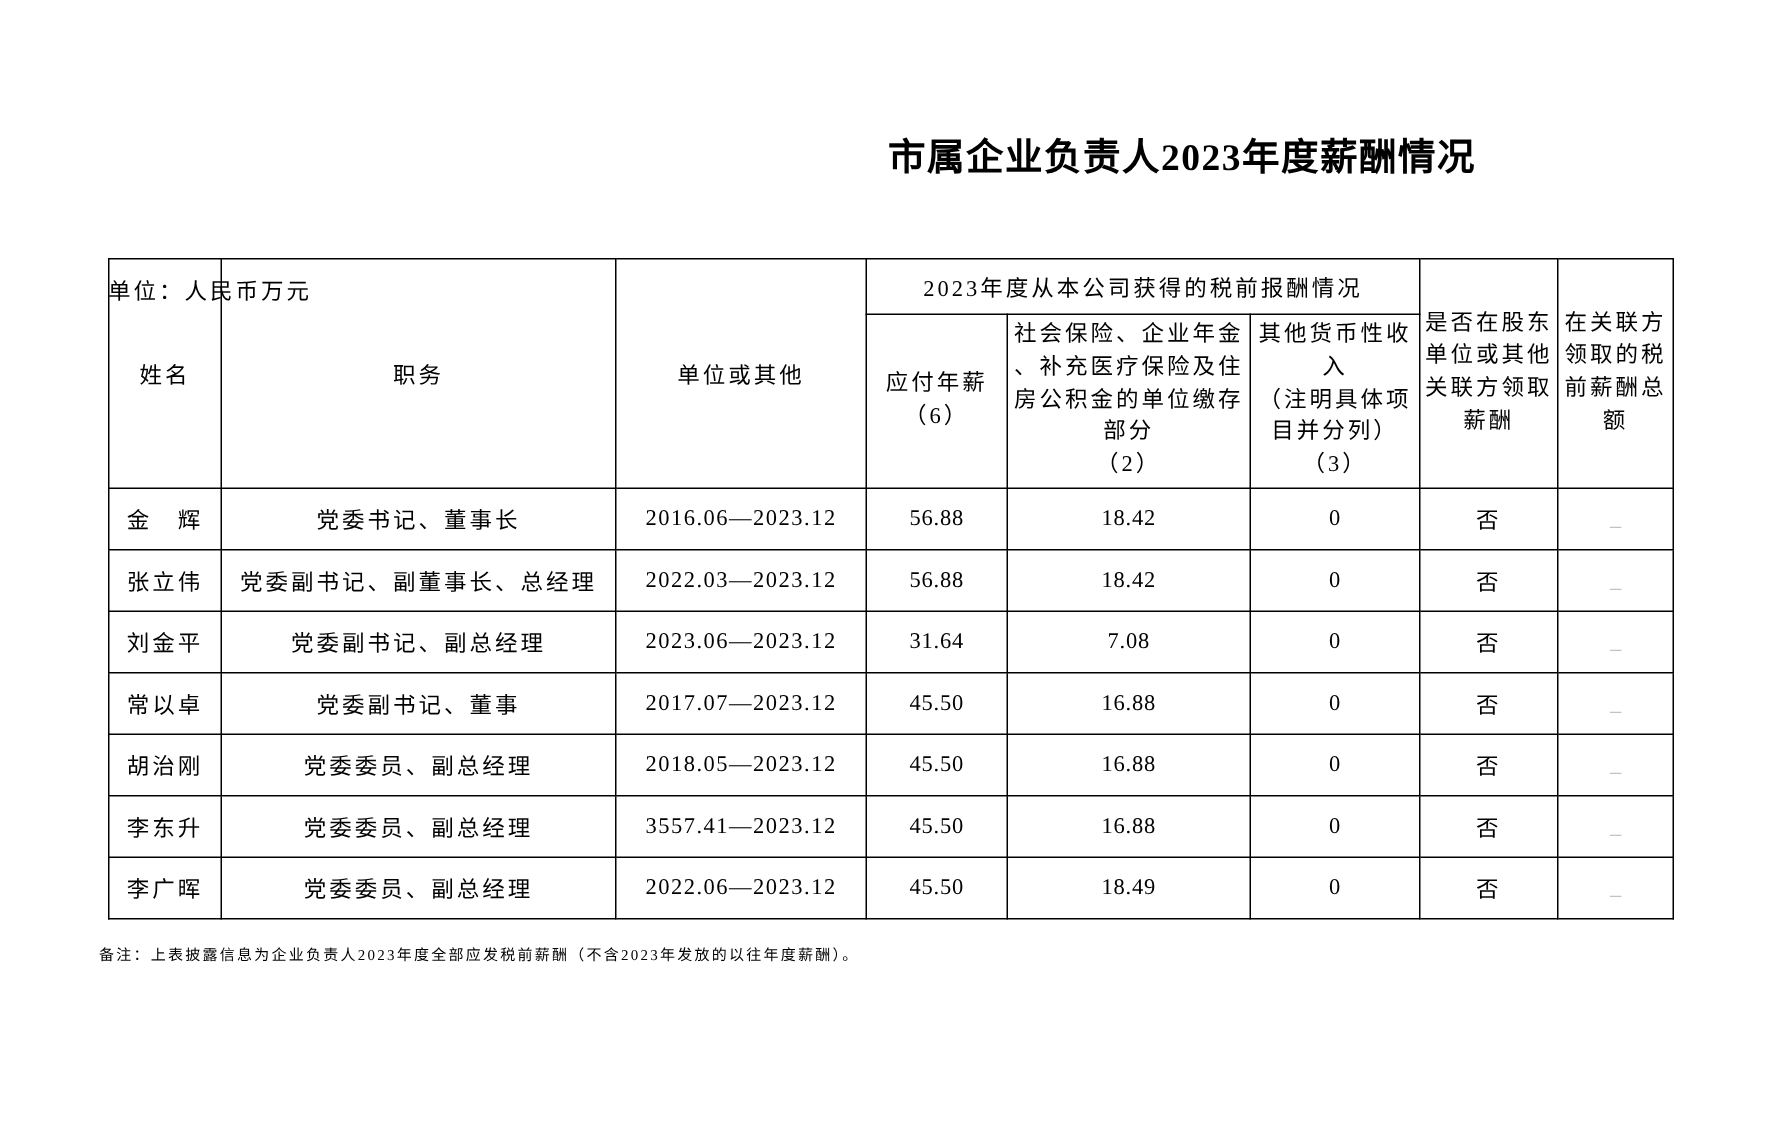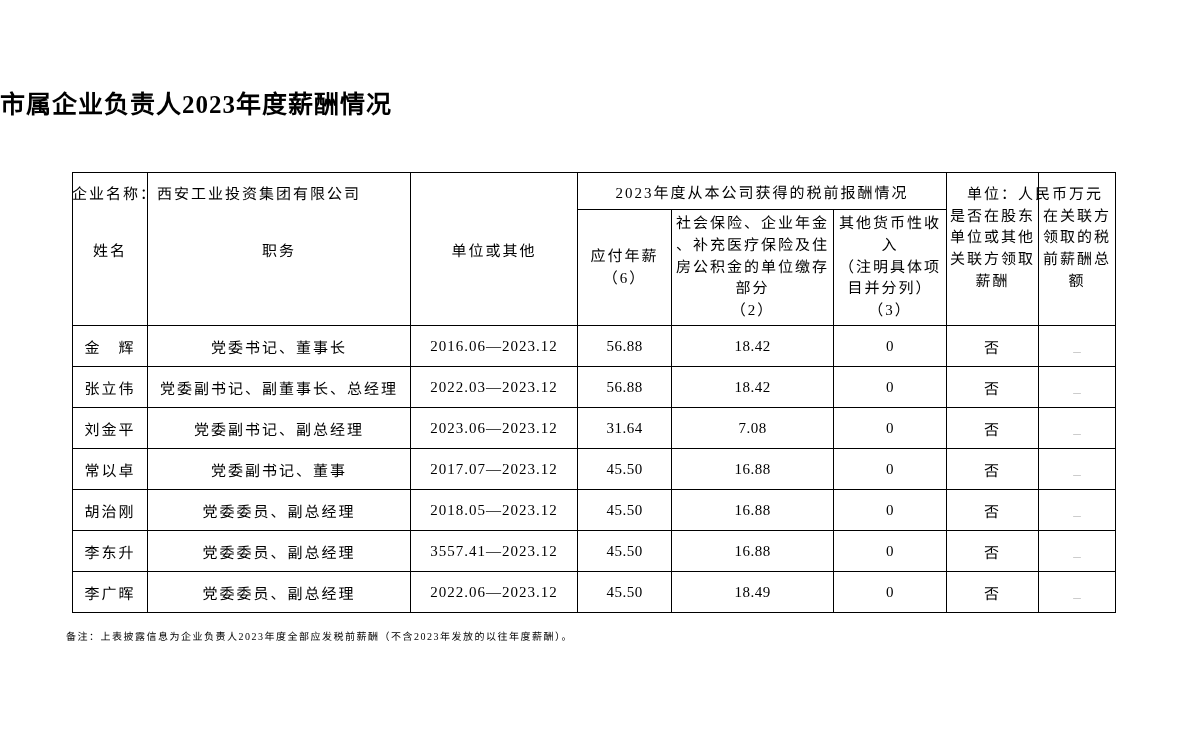--- a/index.html
+++ b/index.html
@@ -10,21 +10,21 @@
     position: relative;
     font-family: "Liberation Serif", "DejaVu Serif", serif;
     color: #000000;
     overflow: hidden;
   }
   .doc-title {
     position: absolute;
     top: 84px;
     left: 0;
     width: 984px;
-    text-align: left;
+    text-align: right;
     font-size: 25px;
     font-weight: bold;
     letter-spacing: 1px;
   }
   .meta-row {
     position: absolute;
     top: 146px;
     left: 72px;
     width: 1043px;
     display: flex;
@@ -67,21 +67,20 @@
     font-size: 10px;
     letter-spacing: 1.5px;
   }
 </style>
 </head>
 <body>
 
 <h1 class="doc-title">市属企业负责人2023年度薪酬情况</h1>
 
 <div class="meta-row">
-  <span class="company">企业名称：西安工业投资集团有限公司</span>
   <span class="unit">单位：人民币万元</span>
 </div>
 
 <table class="salary-table">
   <colgroup>
     <col style="width:75px">
       <col style="width:263px">
       <col style="width:167px">
     <col style="width:94px">
       <col style="width:162px">

